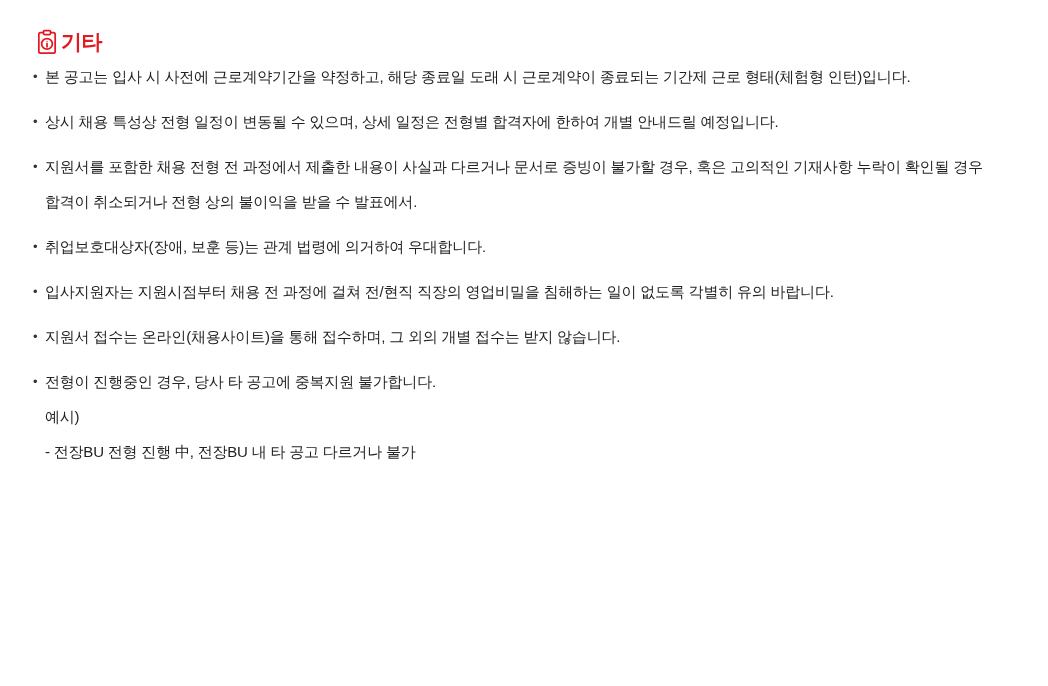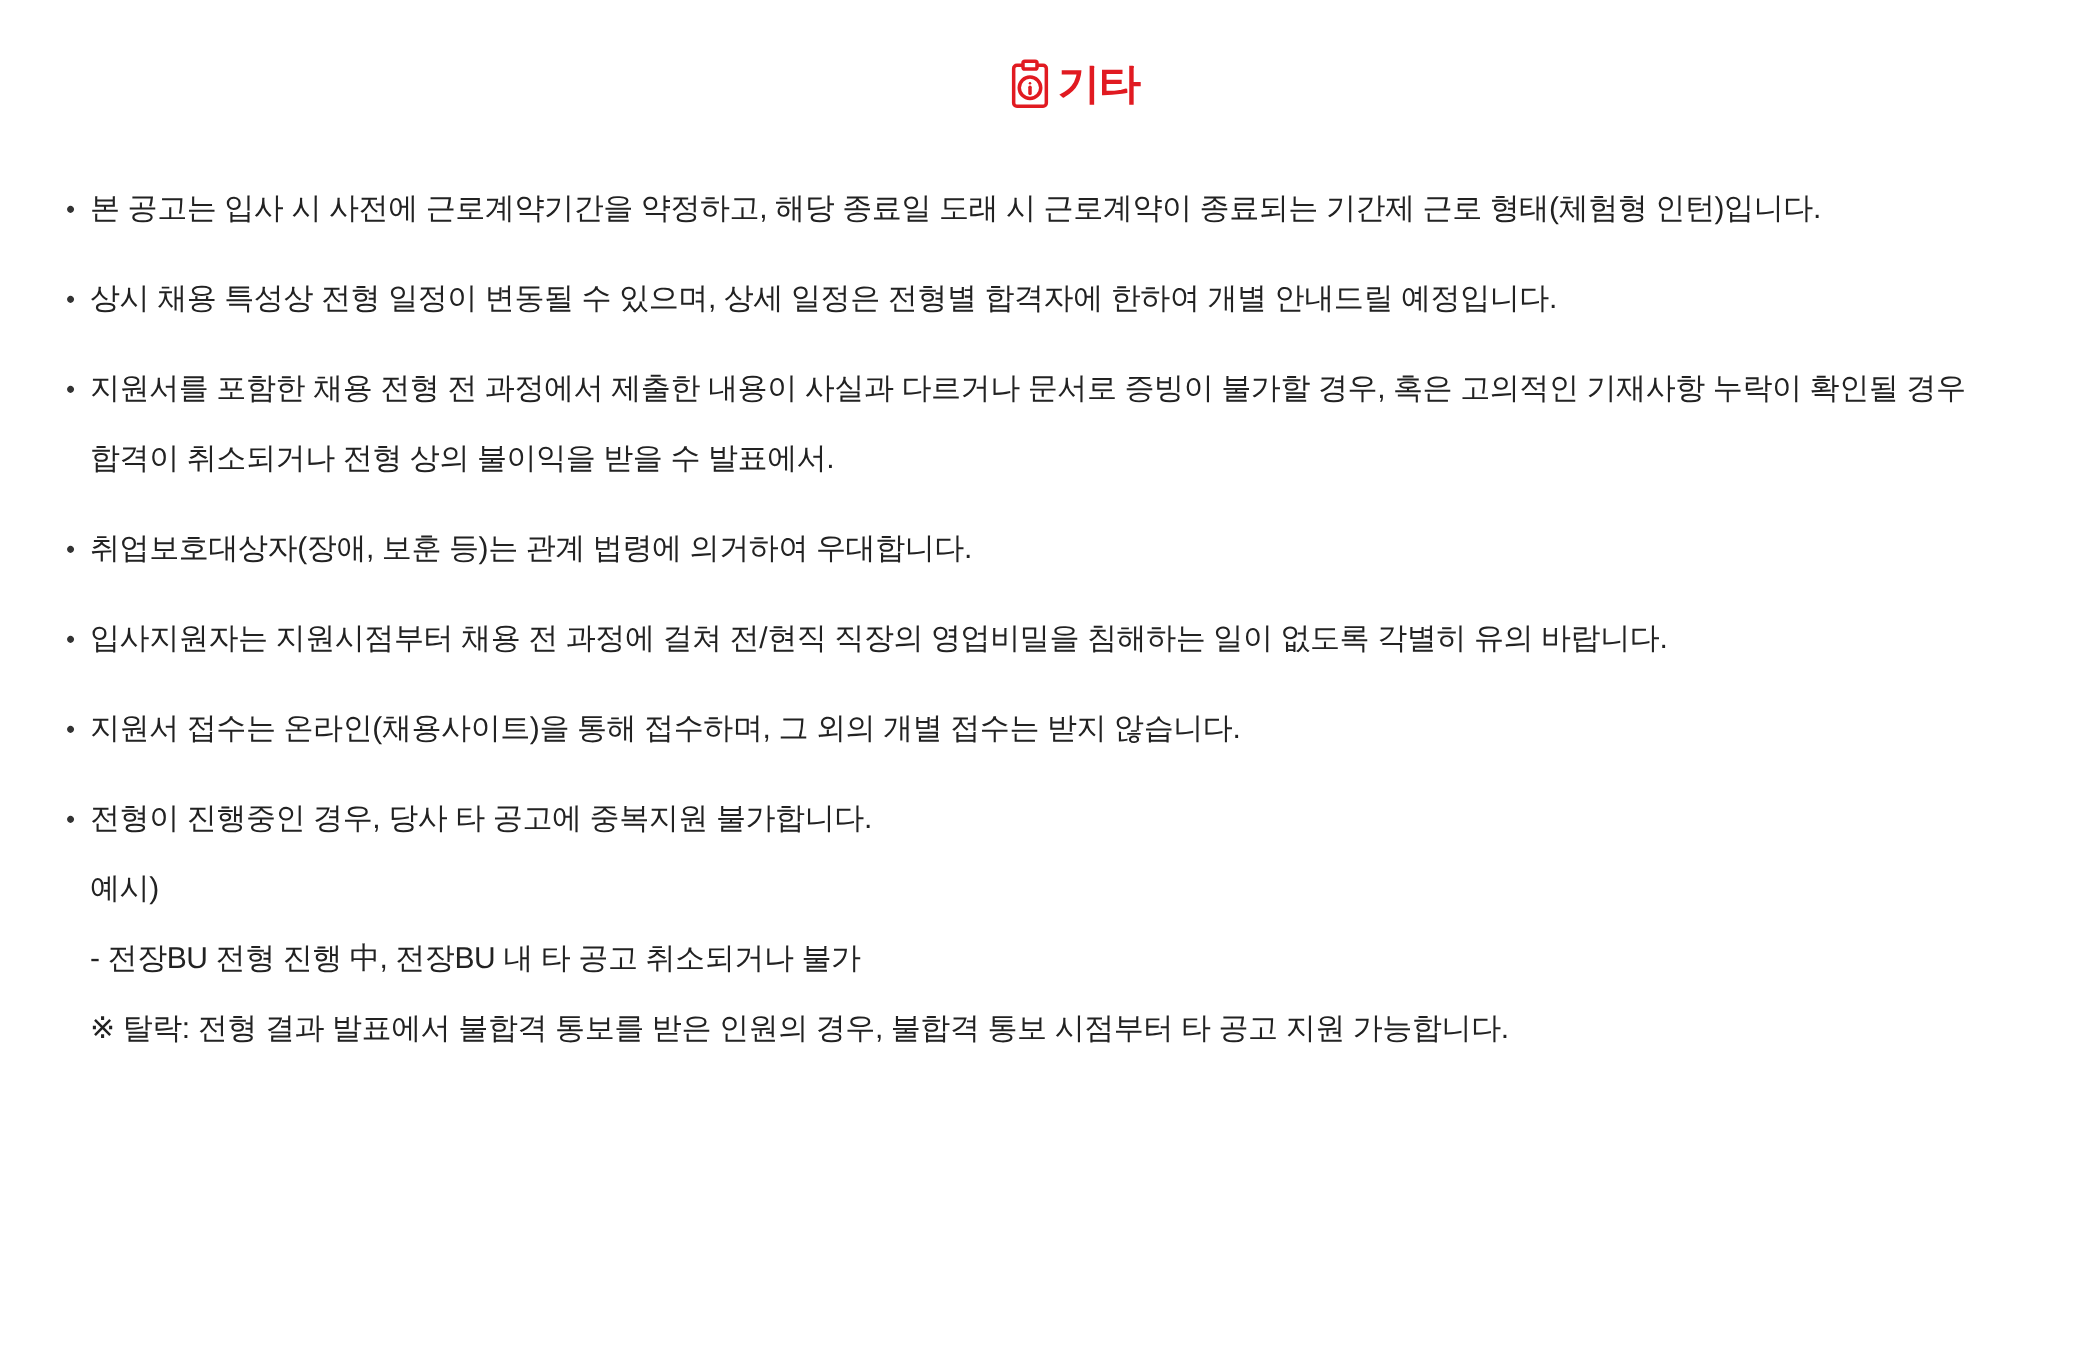--- a/index.html
+++ b/index.html
@@ -16,23 +16,22 @@
     box-sizing: border-box;
     width: 1048px;
     height: 686px;
     padding: 25px 10px 0 33px;
   }
   .section-header {
     display: flex;
     align-items: center;
     gap: 0;
     height: 34px;
-    margin-bottom: 28px;
+    margin-bottom: 0;
     color: var(--accent, #e11a21);
-    justify-content: center;
   }
   .section-header .icon-wrap {
     width: 28px;
     height: 28px;
     display: inline-flex;
     align-items: center;
     justify-content: center;
   }
   .section-title {
     margin: 0;
@@ -100,17 +99,16 @@
       </div>
       <div class="notice-item">
         <div class="notice-line"><span class="bullet-marker">•</span>입사지원자는 지원시점부터 채용 전 과정에 걸쳐 전/현직 직장의 영업비밀을 침해하는 일이 없도록 각별히 유의 바랍니다.</div>
       </div>
       <div class="notice-item">
         <div class="notice-line"><span class="bullet-marker">•</span>지원서 접수는 온라인(채용사이트)을 통해 접수하며, 그 외의 개별 접수는 받지 않습니다.</div>
       </div>
       <div class="notice-item">
         <div class="notice-line"><span class="bullet-marker">•</span>전형이 진행중인 경우, 당사 타 공고에 중복지원 불가합니다.</div>
         <div class="notice-line">예시)</div>
-        <div class="notice-line">- 전장BU 전형 진행 中, 전장BU 내 타 공고 취소되거나 불가</div>
-        <div class="notice-line">※ 탈락: 전형 결과 발표에서 불합격 통보를 받은 인원의 경우, 불합격 통보 시점부터 타 공고 지원 가능합니다.</div>
+        <div class="notice-line">- 전장BU 전형 진행 中, 전장BU 내 타 공고 다르거나 불가</div>
       </div>
     </div>
 </div>
 
 </body></html>

